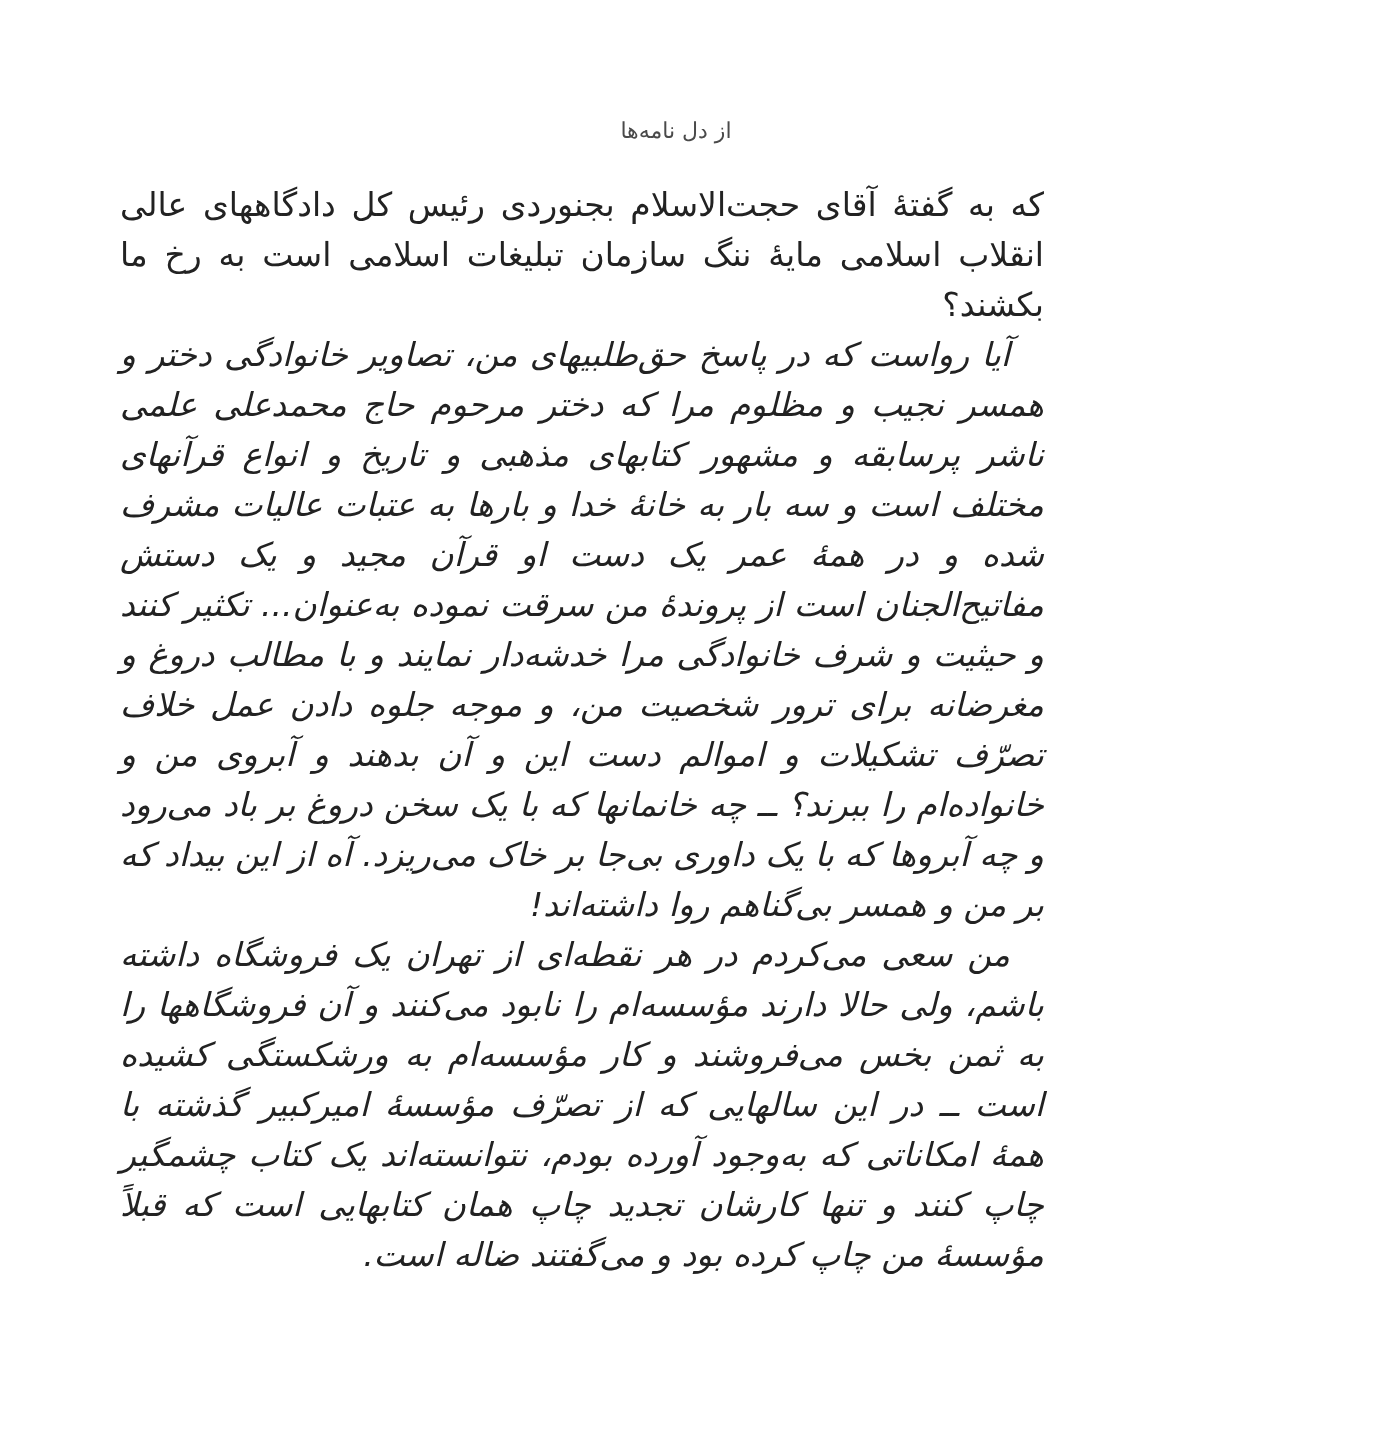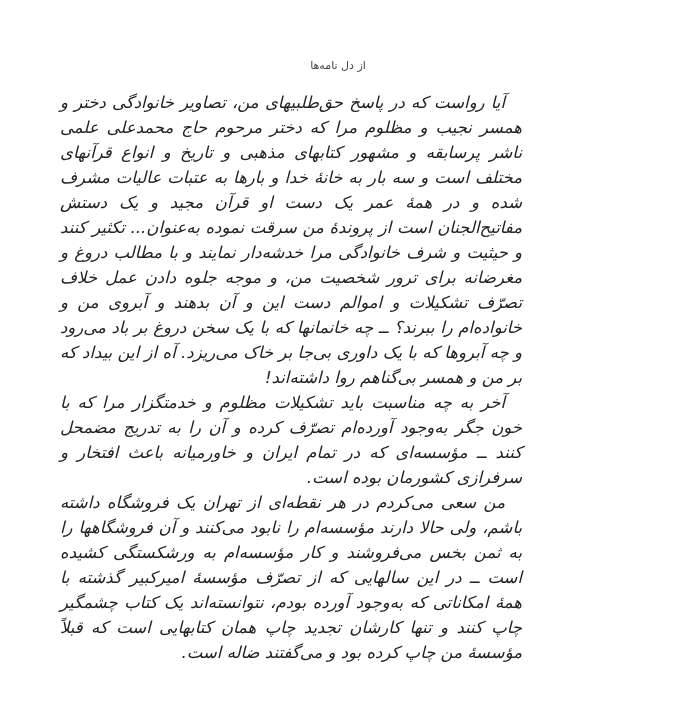--- a/index.html
+++ b/index.html
@@ -52,19 +52,19 @@
   }
 </style>
 </head>
 <body>
 
 <div class="page">
 
   <div class="running-head">از دل نامه‌ها</div>
 
   <div class="body-text" dir="rtl" lang="fa">
+    <p>که به گفتهٔ آقای حجت‌الاسلام بجنوردی رئیس کل دادگاههای عالی انقلاب اسلامی مایهٔ ننگ سازمان تبلیغات اسلامی است به رخ ما بکشند؟</p>
     <p class="indent">آیا رواست که در پاسخ حق‌طلبیهای من، تصاویر خانوادگی دختر و همسر نجیب و مظلوم مرا که دختر مرحوم حاج محمدعلی علمی ناشر پرسابقه و مشهور کتابهای مذهبی و تاریخ و انواع قرآنهای مختلف است و سه بار به خانهٔ خدا و بارها به عتبات عالیات مشرف شده و در همهٔ عمر یک دست او قرآن مجید و یک دستش مفاتیح‌الجنان است از پروندهٔ من سرقت نموده به‌عنوان... تکثیر کنند و حیثیت و شرف خانوادگی مرا خدشه‌دار نمایند و با مطالب دروغ و مغرضانه برای ترور شخصیت من، و موجه جلوه دادن عمل خلاف تصرّف تشکیلات و اموالم دست این و آن بدهند و آبروی من و خانواده‌ام را ببرند؟ ــ چه خانمانها که با یک سخن دروغ بر باد می‌رود و چه آبروها که با یک داوری بی‌جا بر خاک می‌ریزد. آه از این بیداد که بر من و همسر بی‌گناهم روا داشته‌اند!</p>
-    <p class="indent">آخر به چه مناسبت باید تشکیلات مظلوم و خدمتگزار مرا که با خون جگر به‌وجود آورده‌ام تصرّف کرده و آن را به تدریج مضمحل کنند ــ مؤسسه‌ای که در تمام ایران و خاورمیانه باعث افتخار و سرفرازی کشورمان بوده است.</p>
     <p class="indent">من سعی می‌کردم در هر نقطه‌ای از تهران یک فروشگاه داشته باشم، ولی حالا دارند مؤسسه‌ام را نابود می‌کنند و آن فروشگاهها را به ثمن بخس می‌فروشند و کار مؤسسه‌ام به ورشکستگی کشیده است ــ در این سالهایی که از تصرّف مؤسسهٔ امیرکبیر گذشته با همهٔ امکاناتی که به‌وجود آورده بودم، نتوانسته‌اند یک کتاب چشمگیر چاپ کنند و تنها کارشان تجدید چاپ همان کتابهایی است که قبلاً مؤسسهٔ من چاپ کرده بود و می‌گفتند ضاله است.</p>
 
   </div>
 
 </div>
 
 </body></html>

